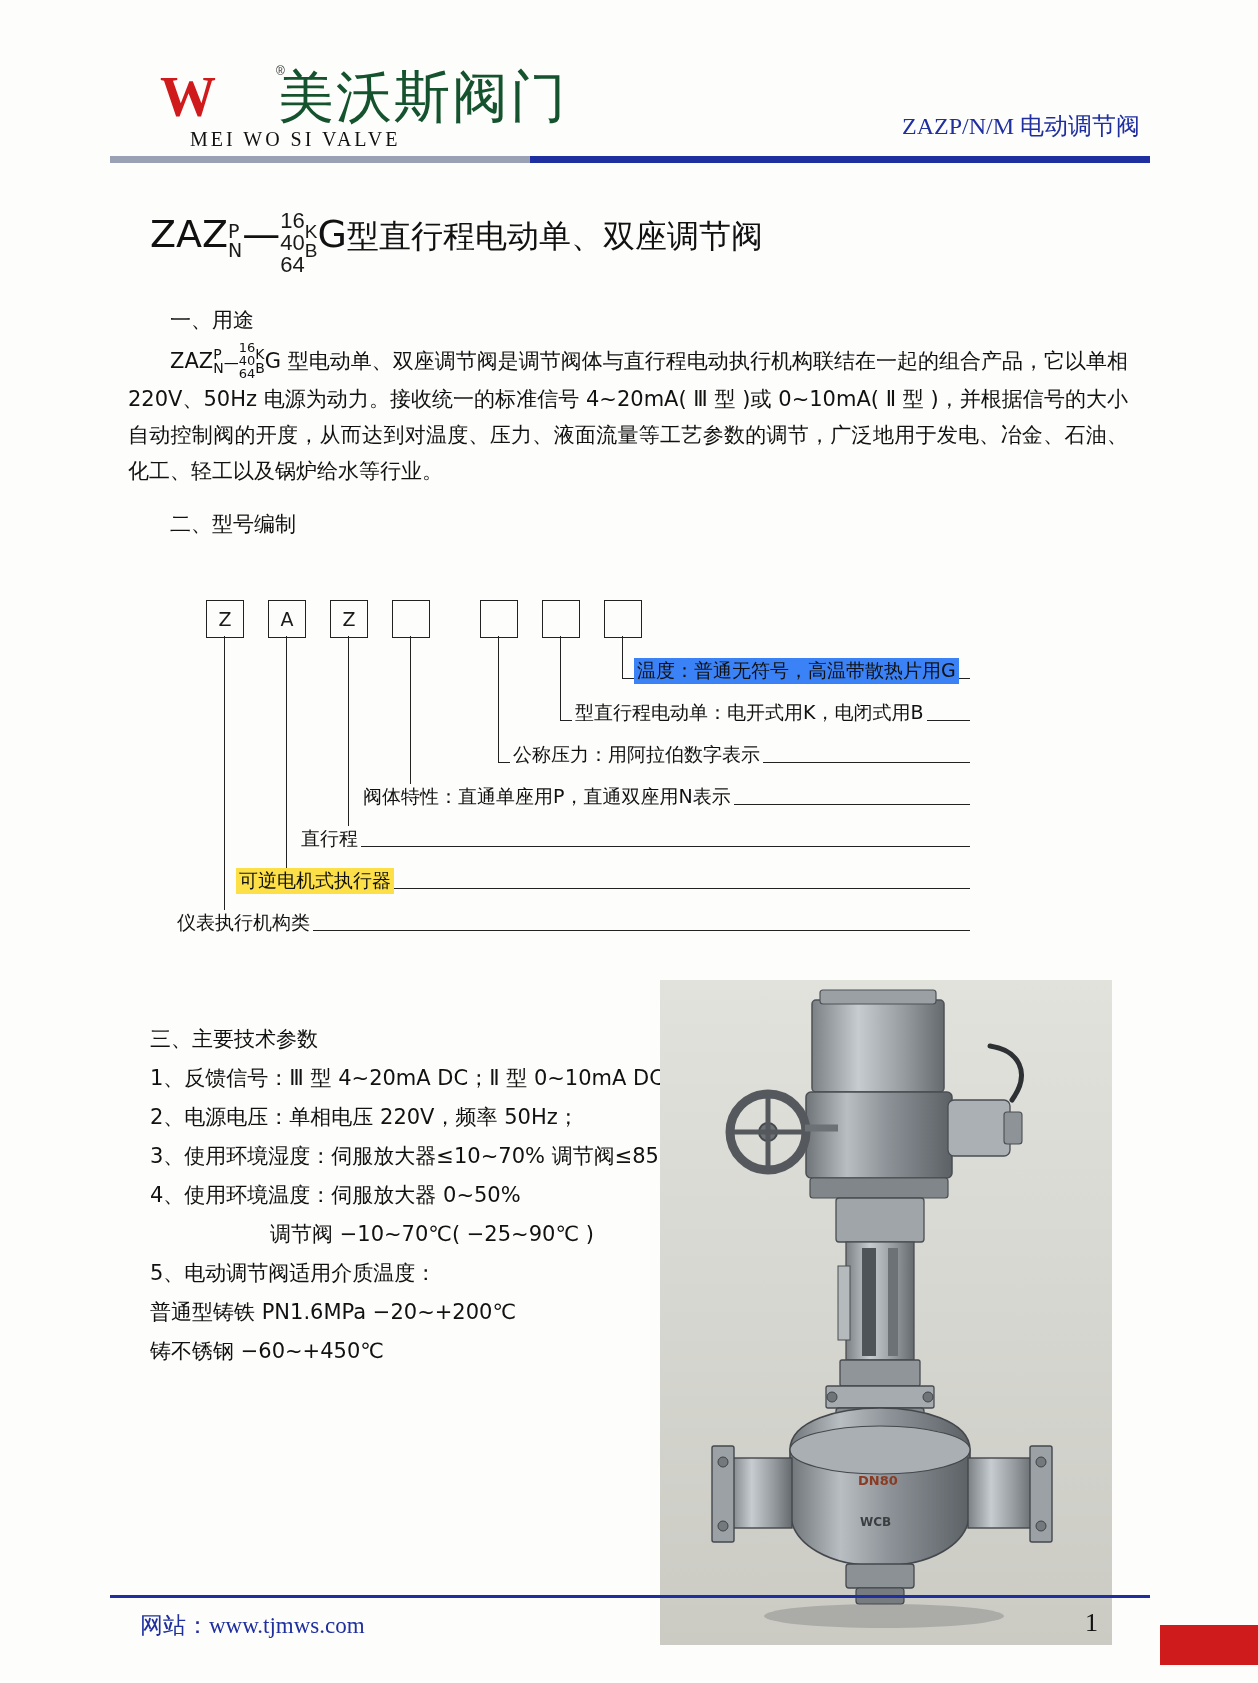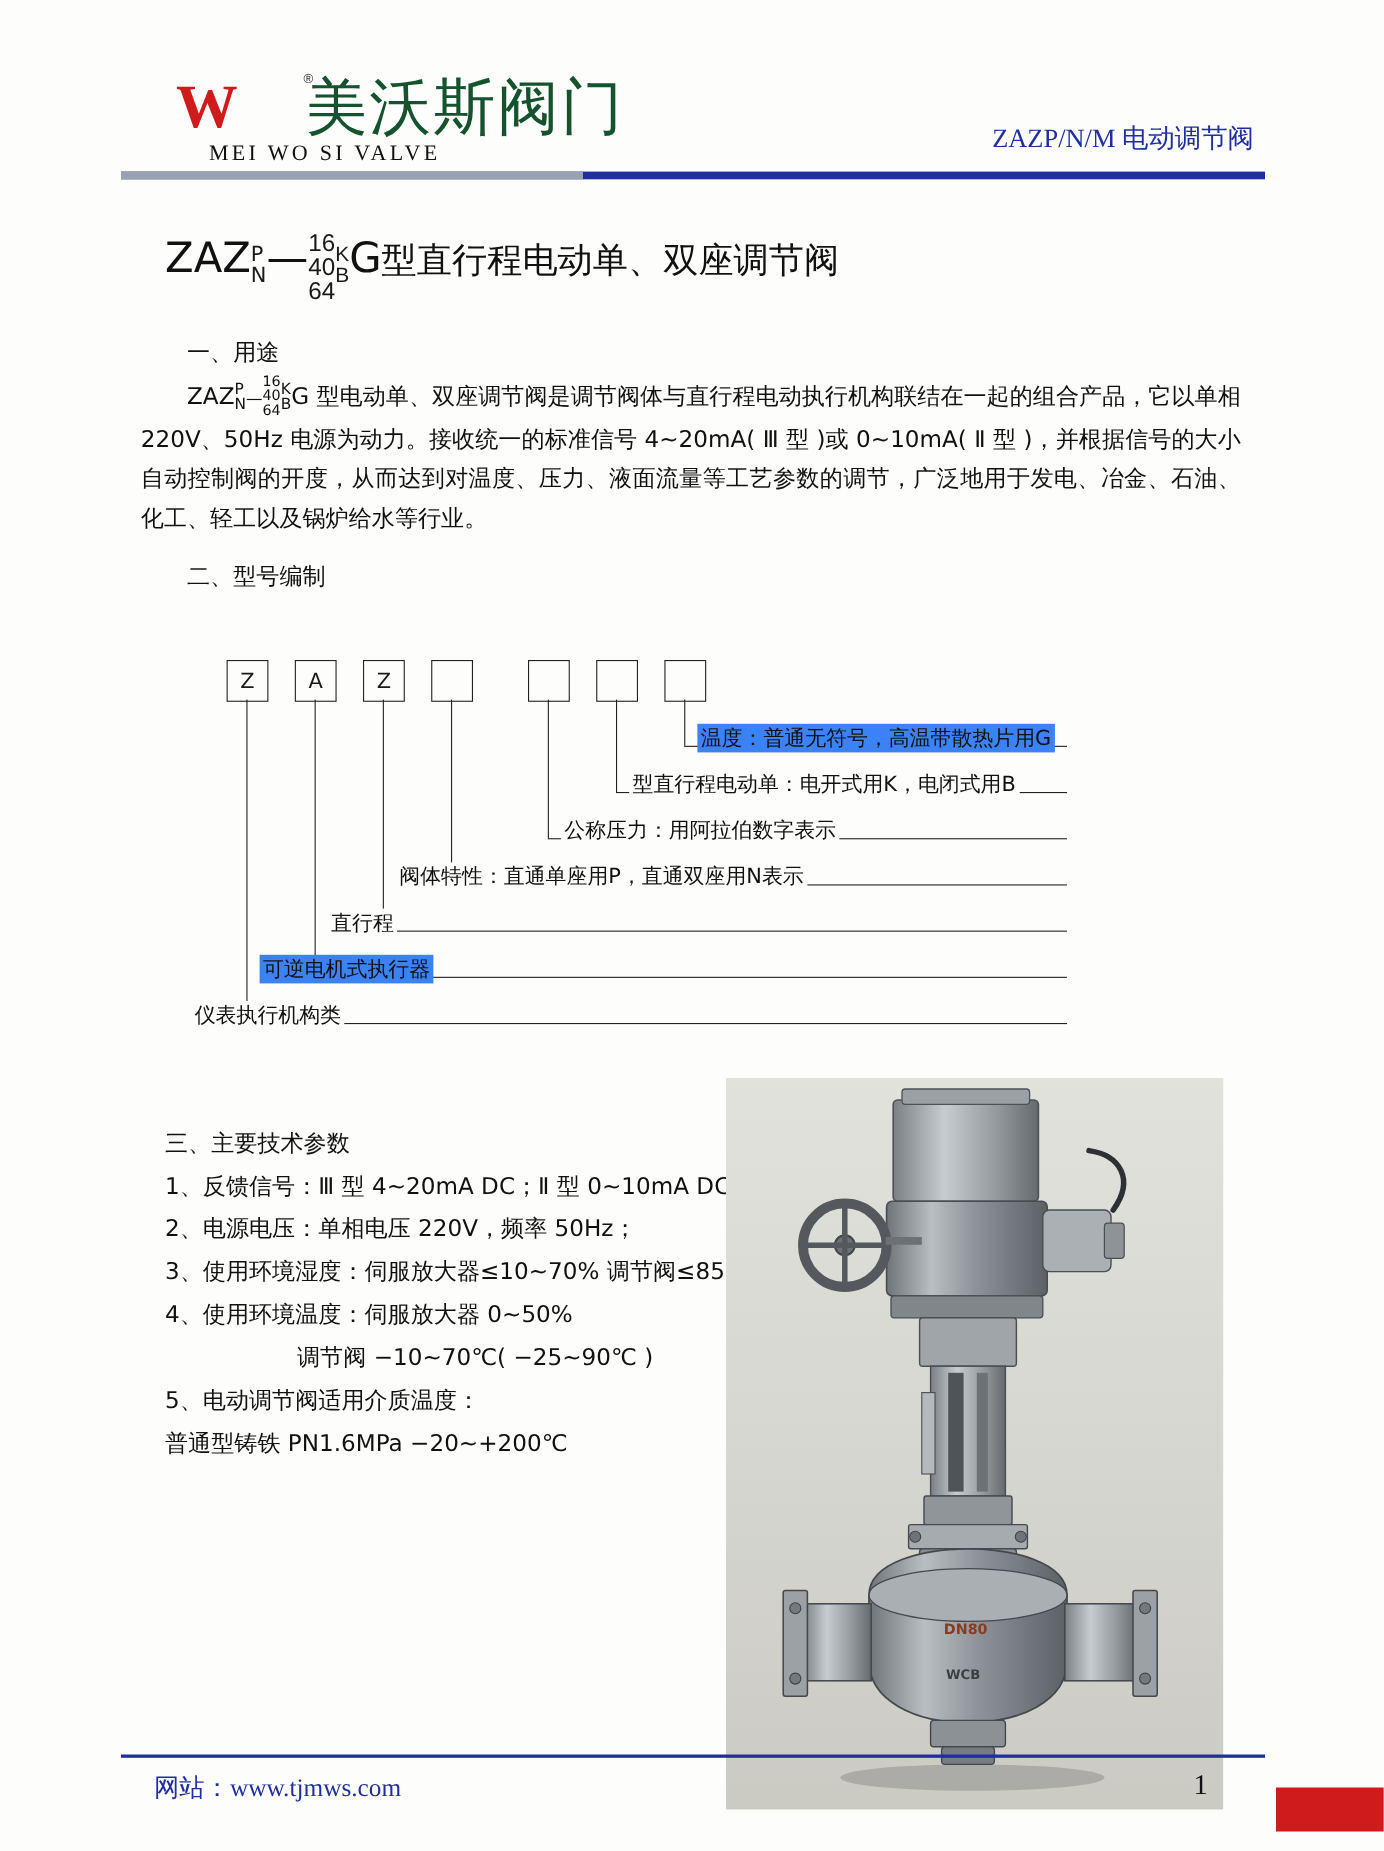--- a/index.html
+++ b/index.html
@@ -327,33 +327,34 @@
       <div class="hline" style="left:176px; top:288px; width:684px;"></div>
 
       <div class="vline" style="left:114px; top:36px; height:294px;"></div>
       <div class="hline" style="left:114px; top:330px; width:746px;"></div>
 
       <div class="dlabel" style="left:524px; top:58px; background:#3b82f6;">温度：普通无符号，高温带散热片用G</div>
       <div class="dlabel" style="left:462px; top:100px; background:#fdfdfb;">型直行程电动单：电开式用K，电闭式用B</div>
       <div class="dlabel" style="left:400px; top:142px; background:#fdfdfb;">公称压力：用阿拉伯数字表示</div>
       <div class="dlabel" style="left:250px; top:184px; background:#fdfdfb;">阀体特性：直通单座用P，直通双座用N表示</div>
       <div class="dlabel" style="left:188px; top:226px; background:#fdfdfb;">直行程</div>
-      <div class="dlabel" style="left:126px; top:268px; background:#3b82f6;text-align:right;">可逆电机式执行器</div>
+      <div class="dlabel" style="left:126px; top:268px; background:#fde047;text-align:right;">可逆电机式执行器</div>
       <div class="dlabel" style="left:64px;  top:310px; background:#fdfdfb;">仪表执行机构类</div>
     </div>
 
     <div class="tech">
       <div style="font-size:21px;">三、主要技术参数</div>
       <div>1、反馈信号：Ⅲ 型 4~20mA  DC；Ⅱ 型 0~10mA  DC；</div>
       <div>2、电源电压：单相电压 220V，频率 50Hz；</div>
       <div>3、使用环境湿度：伺服放大器≤10~70%  调节阀≤85%</div>
       <div>4、使用环境温度：伺服放大器 0~50%</div>
       <div class="indent">调节阀 −10~70℃( −25~90℃ )</div>
       <div>5、电动调节阀适用介质温度：</div>
       <div>普通型铸铁 PN1.6MPa −20~+200℃</div>
+      <div>铸不锈钢 −60~+450℃</div>
     </div>
 
     <div class="photo">
       <svg width="452" height="665" viewBox="0 0 452 665">
         <defs>
           <linearGradient id="metal" x1="0" y1="0" x2="1" y2="0">
             <stop offset="0%" stop-color="#6f7479"></stop>
             <stop offset="28%" stop-color="#b9bec2"></stop>
             <stop offset="55%" stop-color="#8d9398"></stop>
             <stop offset="100%" stop-color="#5c6166"></stop>

